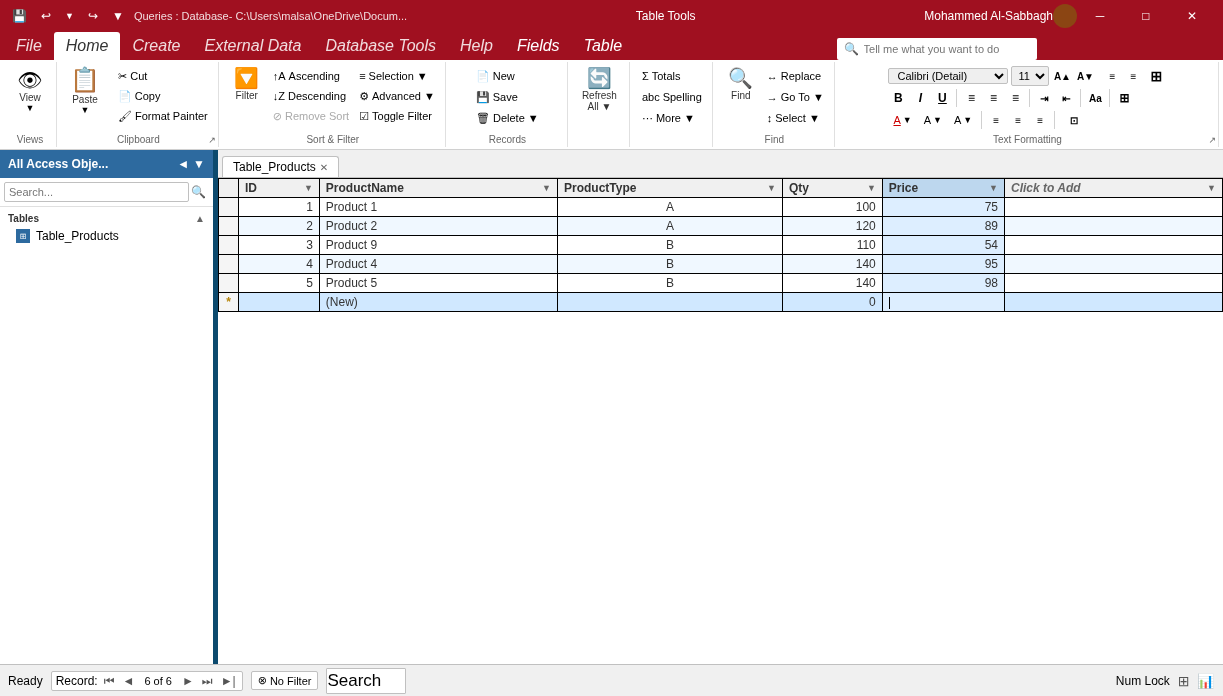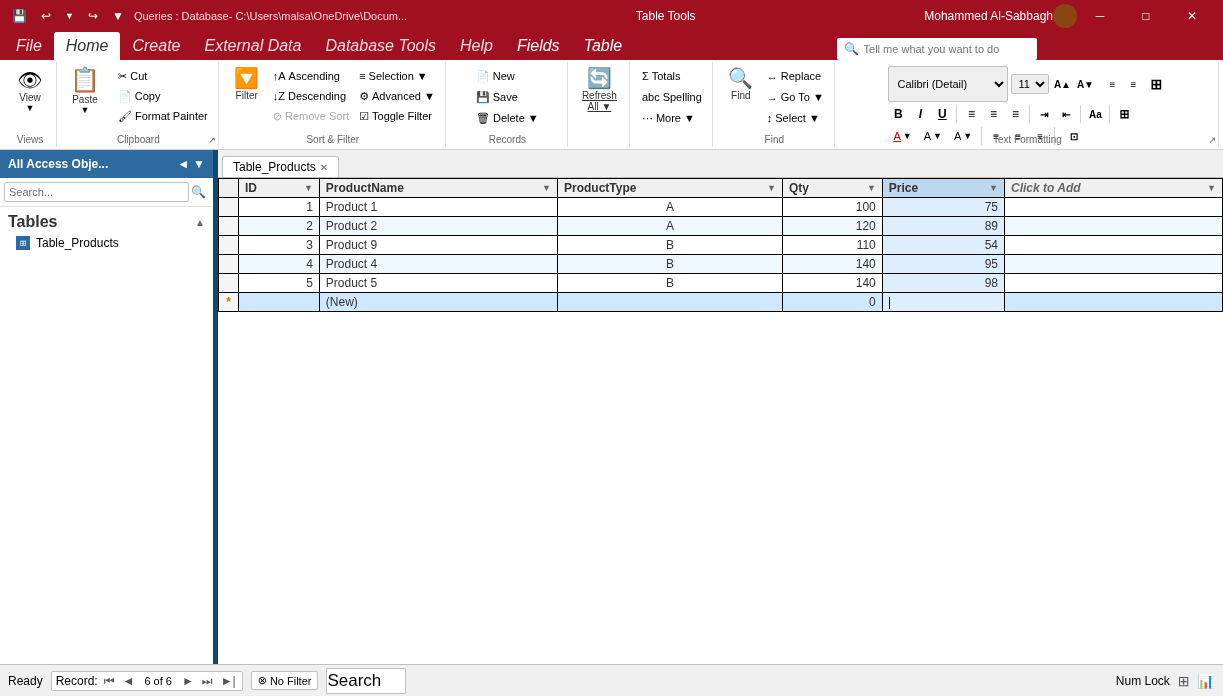--- a/index.html
+++ b/index.html
@@ -28,40 +28,40 @@
     .ribbon-btn-large .label { font-size: 10px; color: #333; text-align: center; margin-top: 2px; }
     .ribbon-btn-small { display: flex; align-items: center; gap: 3px; padding: 1px 4px; cursor: pointer; font-size: 11px; border-radius: 2px; white-space: nowrap; height: 20px; }
     .ribbon-col { display: flex; flex-direction: column; gap: 0; }
     .divider-line { width: 1px; background: #d0d0d0; margin: 4px 2px; }
 
     
     .font-controls { display: flex; flex-direction: column; gap: 2px; flex: 1; }
     .font-row1 { display: flex; align-items: center; gap: 3px; }
     .font-row2 { display: flex; align-items: center; gap: 2px; }
     .font-row3 { display: flex; align-items: center; gap: 2px; }
-    .font-select { height: 36px; font-size: 11px; border: 1px solid #c0c0c0; border-radius: 2px; padding: 0 4px; min-width: 120px; }
+    .font-select { height: 16px; font-size: 11px; border: 1px solid #c0c0c0; border-radius: 2px; padding: 0 4px; min-width: 120px; }
     .font-size-select { height: 20px; font-size: 11px; border: 1px solid #c0c0c0; border-radius: 2px; padding: 0 2px; width: 38px; }
     .fmt-btn { width: 20px; height: 20px; display: flex; align-items: center; justify-content: center; border: 1px solid transparent; border-radius: 2px; cursor: pointer; font-size: 12px; font-weight: bold; }
     .color-btn { height: 20px; padding: 0 4px; display: flex; align-items: center; gap: 2px; border: 1px solid transparent; border-radius: 2px; cursor: pointer; font-size: 11px; }
 
     
     .main-area { display: flex; height: calc(696px - 32px - 28px - 90px - 32px); }
 
     
     .sidebar { width: 218px; background: white; border-right: 5px solid #0c4a6e; display: flex; flex-direction: column; }
     .sidebar-header { background: #2d6a9f; color: white; padding: 4px 8px; display: flex; align-items: center; justify-content: space-between; height: 28px; }
     .sidebar-title { font-size: 12px; font-weight: 600; color: white; }
     .sidebar-controls { display: flex; gap: 4px; }
     .sidebar-control-btn { color: white; cursor: pointer; font-size: 12px; }
     .search-box { display: flex; align-items: center; padding: 4px; border-bottom: 1px solid #e0e0e0; }
     .search-input { flex: 1; height: 20px; border: 1px solid #c0c0c0; padding: 0 4px; font-size: 11px; border-radius: 2px; }
     .search-icon-btn { width: 20px; height: 20px; display: flex; align-items: center; justify-content: center; cursor: pointer; color: #666; }
     .sidebar-section { padding: 4px 0; }
     .sidebar-section-header { display: flex; align-items: center; justify-content: space-between; padding: 2px 8px; cursor: pointer; }
-    .sidebar-section-title { font-size: 16px; font-weight: 600; color: #333; }
+    .sidebar-section-title { font-size: 10px; font-weight: 600; color: #333; }
     .sidebar-section-arrow { font-size: 10px; color: #666; }
     .sidebar-item { display: flex; align-items: center; gap: 6px; padding: 3px 16px; cursor: pointer; font-size: 12px; }
     .table-icon { width: 14px; height: 14px; background: #2d6a9f; display: flex; align-items: center; justify-content: center; color: white; font-size: 8px; }
 
     
     .content-area { flex: 1; display: flex; flex-direction: column; background: #f5f5f5; }
 
     
     .tab-bar { background: #f0f0f0; display: flex; align-items: flex-end; padding: 4px 4px 0; border-bottom: 1px solid #c0c0c0; height: 28px; }
     .tab { display: flex; align-items: center; gap: 4px; padding: 3px 10px; background: white; border: 1px solid #c0c0c0; border-bottom: none; border-radius: 3px 3px 0 0; font-size: 12px; cursor: pointer; }
@@ -240,21 +240,21 @@
         <span>Delete ▼</span>
       </div>
     </div>
     <span class="ribbon-group-label">Records</span>
   </div>
 
   <div class="ribbon-group" style="min-width:60px;">
     <div class="ribbon-group-content">
       <div class="ribbon-btn-large" style="padding:2px 4px;">
         <span class="icon" style="font-size:20px;">🔄</span>
-        <span class="label" style="text-align:center;text-decoration:underline;">Refresh<br>All ▼</span>
+        <span class="label" style="text-align:center;">Refresh<br>All ▼</span>
       </div>
     </div>
     <span class="ribbon-group-label"></span>
   </div>
 
   <div class="ribbon-group" style="min-width:80px;">
     <div class="ribbon-group-content" style="flex-direction:column; align-items:flex-start; gap:1px;">
       <div class="ribbon-btn-small">
         <span>Σ</span>
         <span>Totals</span>

